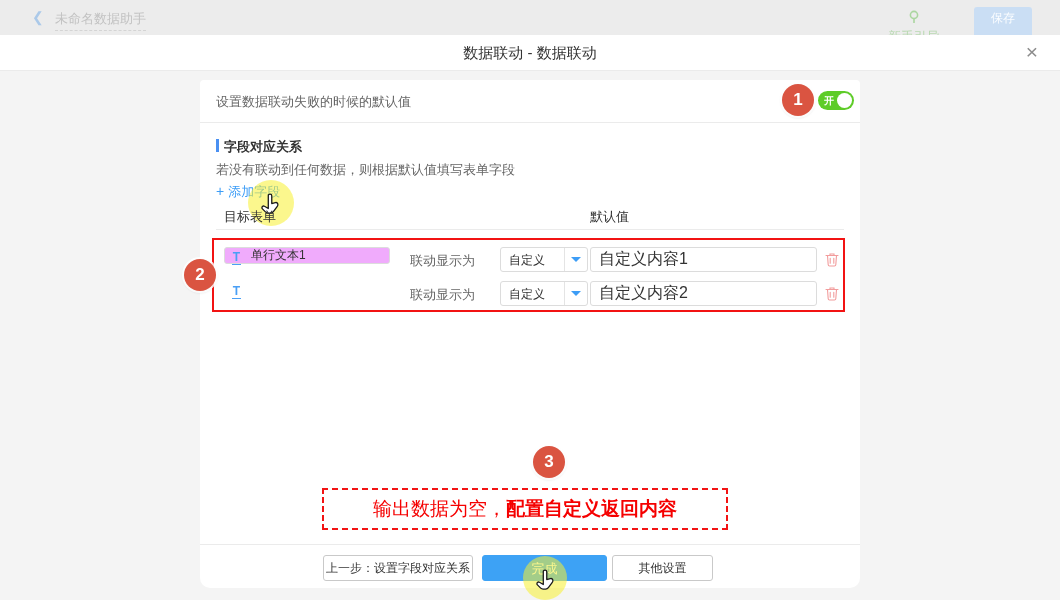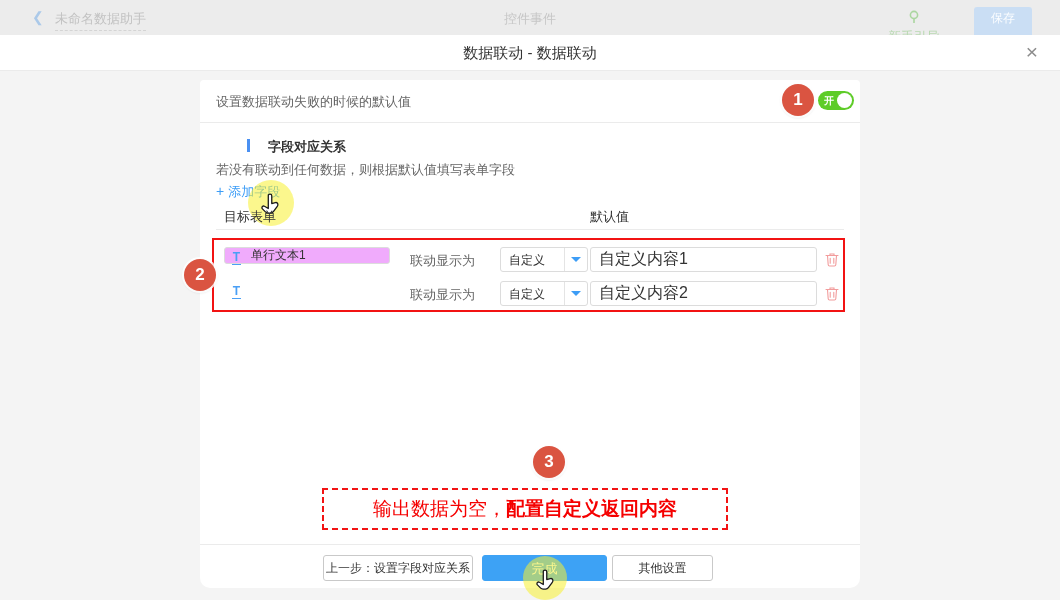--- a/index.html
+++ b/index.html
@@ -30,21 +30,21 @@
   .toggle-label{position:absolute;left:6px;top:3px;color:#fff;font-size:10px;font-weight:bold;}
   .toggle-knob{position:absolute;right:2px;top:2px;width:15px;height:15px;background:#fff;border-radius:50%;}
   
   .badge{position:absolute;width:32px;height:32px;border-radius:50%;background:#da5441;color:#fff;
          font-size:17px;font-weight:bold;text-align:center;line-height:32px;
          box-shadow:0 0 0 2px rgba(255,255,255,.85),0 1px 3px rgba(0,0,0,.25);}
   .badge-1{left:582px;top:4px;}
   .badge-2{left:-16px;top:179px;}
   .badge-3{left:333px;top:366px;}
   
-  .sec2-title{position:absolute;left:16px;top:58px;font-size:13px;font-weight:bold;color:#333;padding-left:21px;margin-left:31px;}
+  .sec2-title{position:absolute;left:16px;top:58px;font-size:13px;font-weight:bold;color:#333;padding-left:8px;}
   .blue-bar{position:absolute;left:0;top:1px;width:3px;height:13px;background:#4a90f2;}
   .sec2-desc{position:absolute;left:16px;top:81px;font-size:13px;color:#666;}
   .add-field{position:absolute;left:16px;top:103px;font-size:13px;color:#3d9df6;cursor:pointer;}
   .add-field .plus{margin-right:4px;font-size:14px;}
   
   .click-spot{position:absolute;border-radius:50%;background:rgba(248,241,48,.55);pointer-events:none;}
   .spot-1{left:48px;top:100px;width:46px;height:46px;}
   .spot-2{left:323px;top:476px;width:44px;height:44px;}
   .hand{position:absolute;}
   .hand-1{left:58px;top:112px;}
@@ -85,21 +85,20 @@
   .btn-prev{left:123px;width:150px;}
   .btn-finish{left:282px;width:125px;background:#3da2f5;border:1px solid #3da2f5;color:#fff;font-size:13px;line-height:26px;}
   .btn-other{left:412px;width:101px;}
 </style>
 </head>
 <body>
 
 <div class="topbar">
   <span class="back-chevron">❮</span>
   <span class="doc-title">未命名数据助手</span>
-  <div class="center-title">控件事件</div>
   <div class="guide">
     <svg width="12" height="14" viewBox="0 0 12 14">
       <circle cx="6" cy="5" r="3.6" fill="none" stroke="#abd6a0" stroke-width="1.6"></circle>
       <line x1="6" y1="8.6" x2="6" y2="13" stroke="#abd6a0" stroke-width="1.6"></line>
     </svg>
     <span>新手引导</span>
   </div>
   <div class="save-btn">保存</div>
 </div>
 

